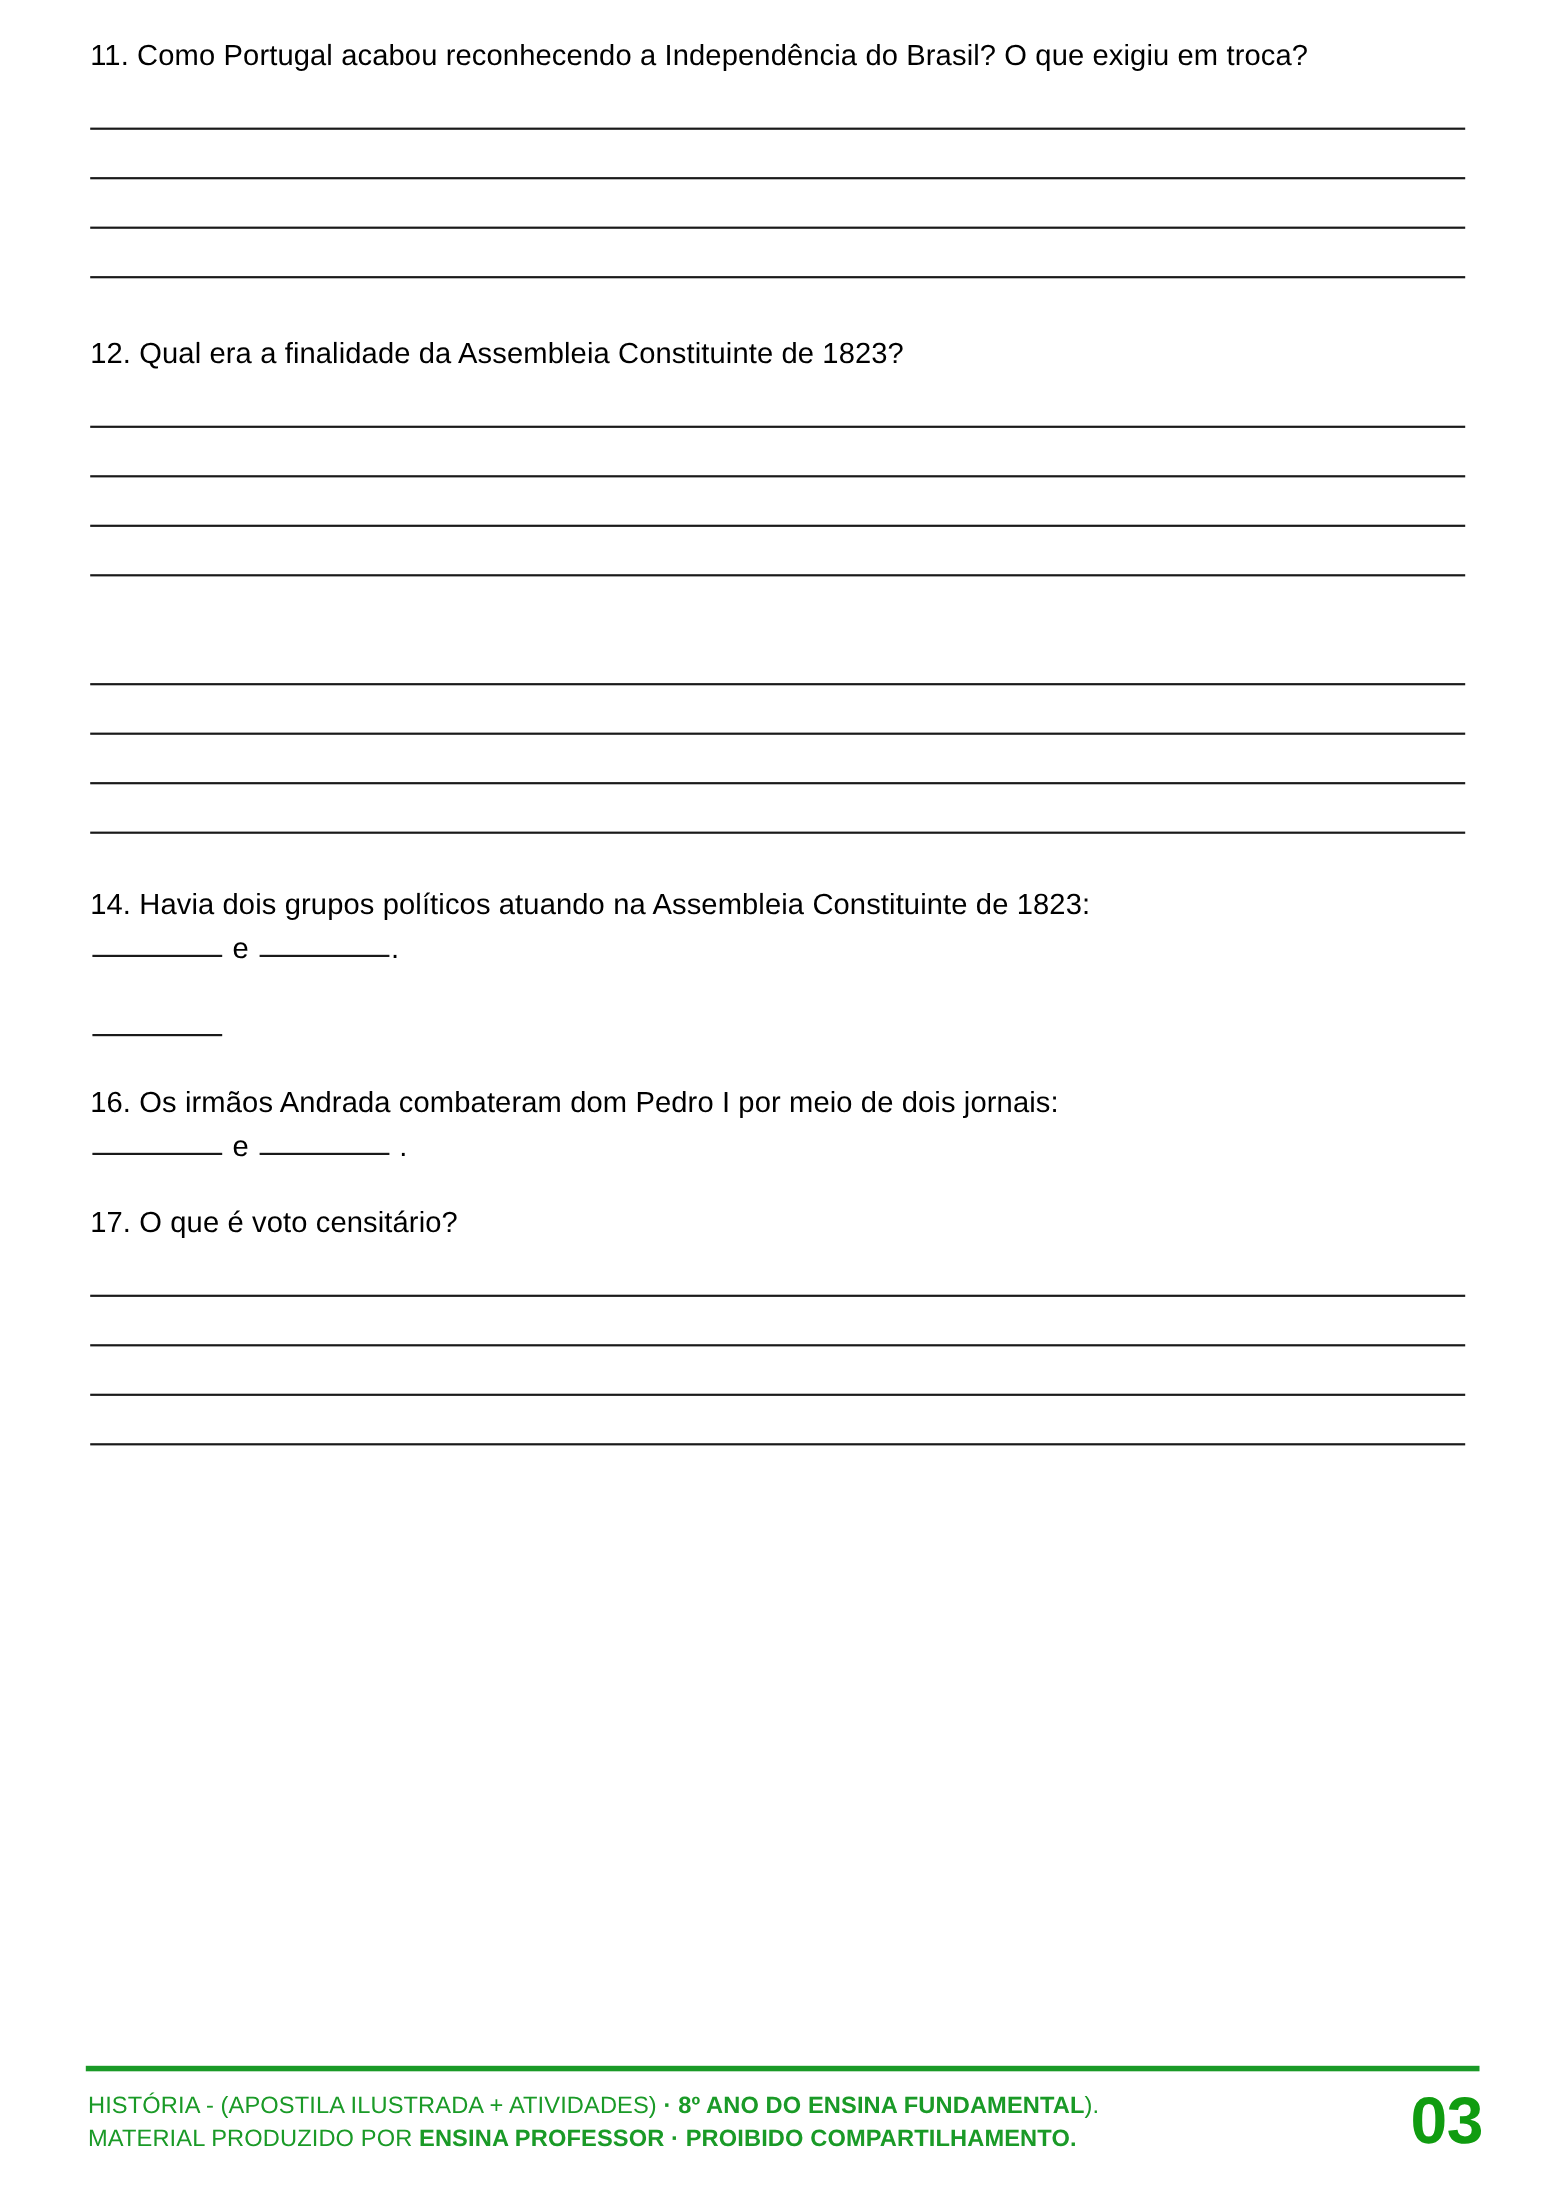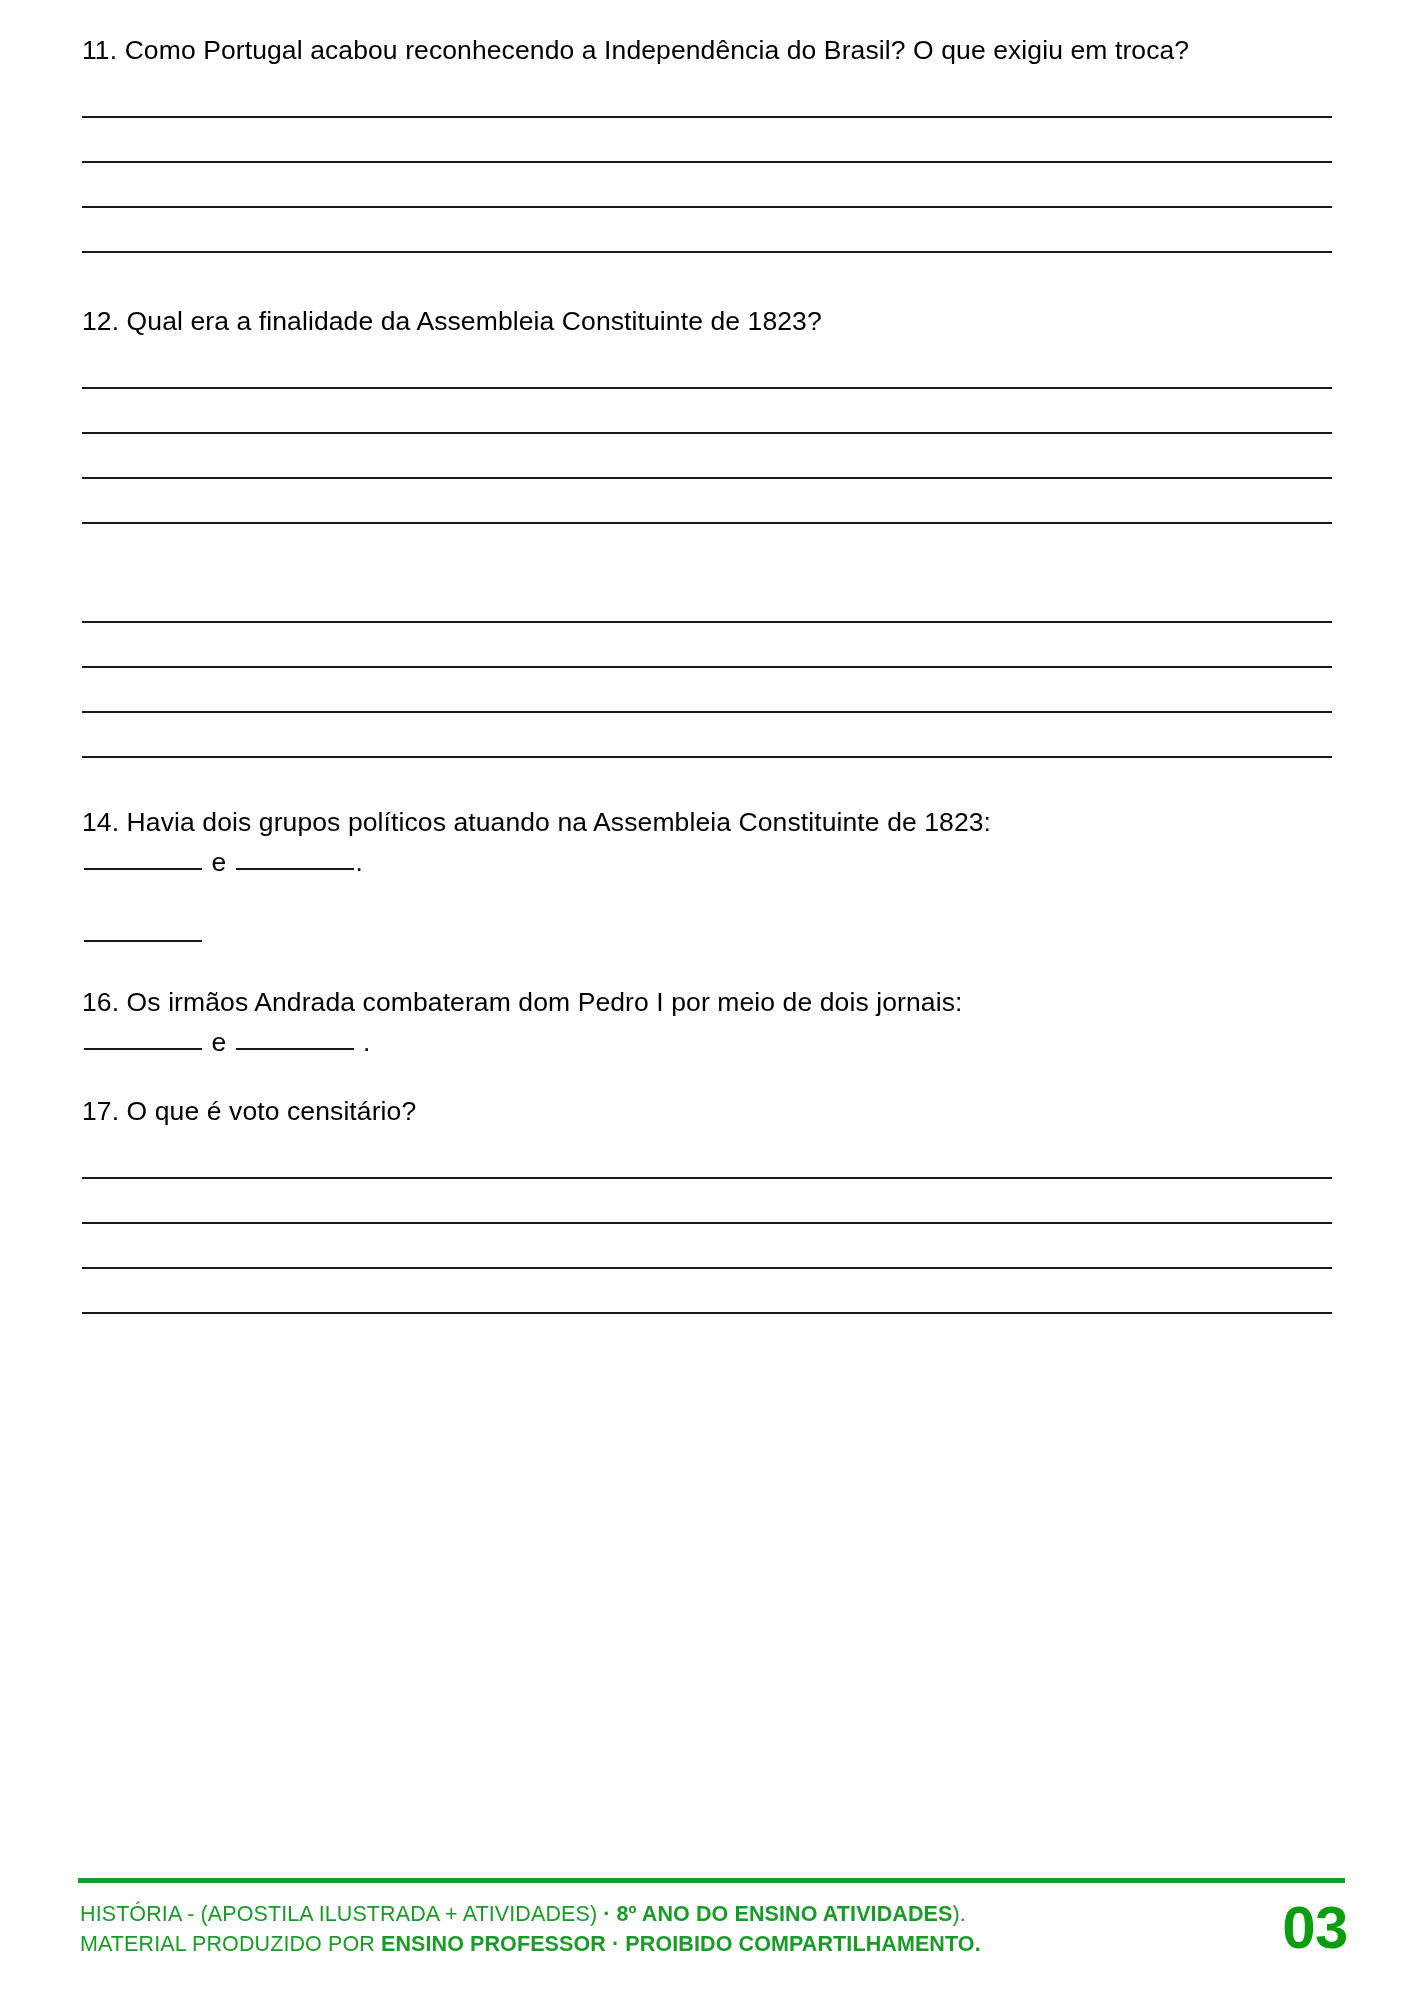--- a/index.html
+++ b/index.html
@@ -197,20 +197,20 @@
       <div class="gap"></div>
       <div class="rule"></div>
     </div>
 
   </div>
 
   <div class="footer">
     <div class="footer-rule"></div>
 
     <div class="footer-text">
-      <div><span>HISTÓRIA  - (APOSTILA ILUSTRADA + ATIVIDADES) </span><span class="sep">· </span><span class="b">8º ANO DO ENSINO ATIVIDADES</span><span>).</span></div>
-      <div><span>MATERIAL PRODUZIDO POR </span><span class="b">ENSINO PROFESSOR · PROIBIDO COMPARTILHAMENTO.</span></div>
+      <div><span>HISTÓRIA  - (APOSTILA ILUSTRADA + ATIVIDADES) </span><span class="sep">· </span><span class="b">8º ANO DO ENSINA FUNDAMENTAL</span><span>).</span></div>
+      <div><span>MATERIAL PRODUZIDO POR </span><span class="b">ENSINA PROFESSOR · PROIBIDO COMPARTILHAMENTO.</span></div>
     </div>
 
     <div class="page-number">03</div>
   </div>
 
 </div>
 
 </body></html>

